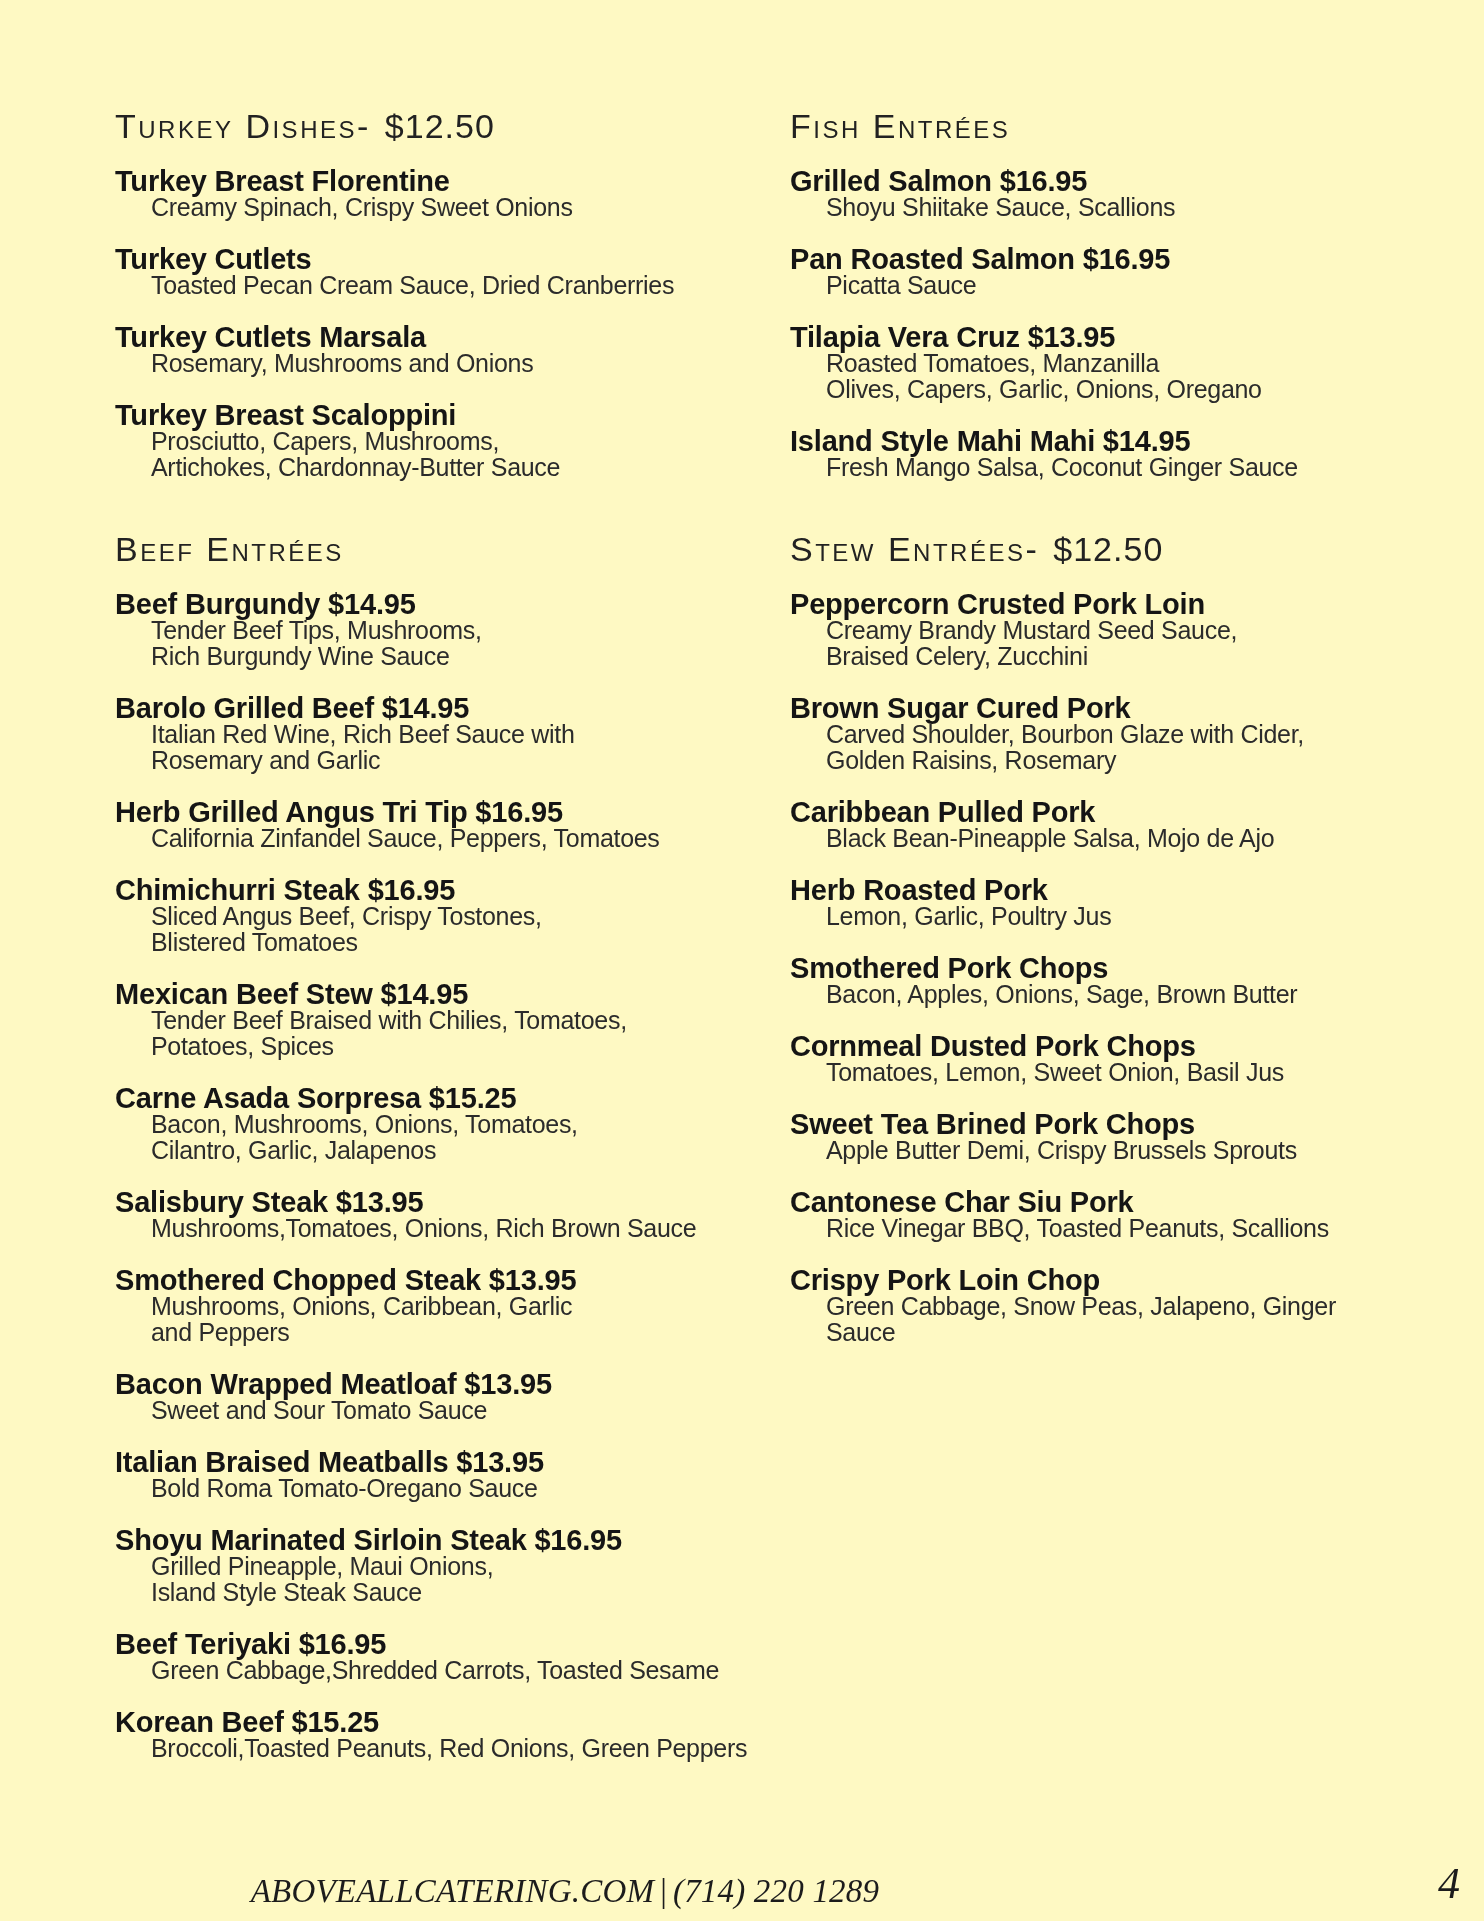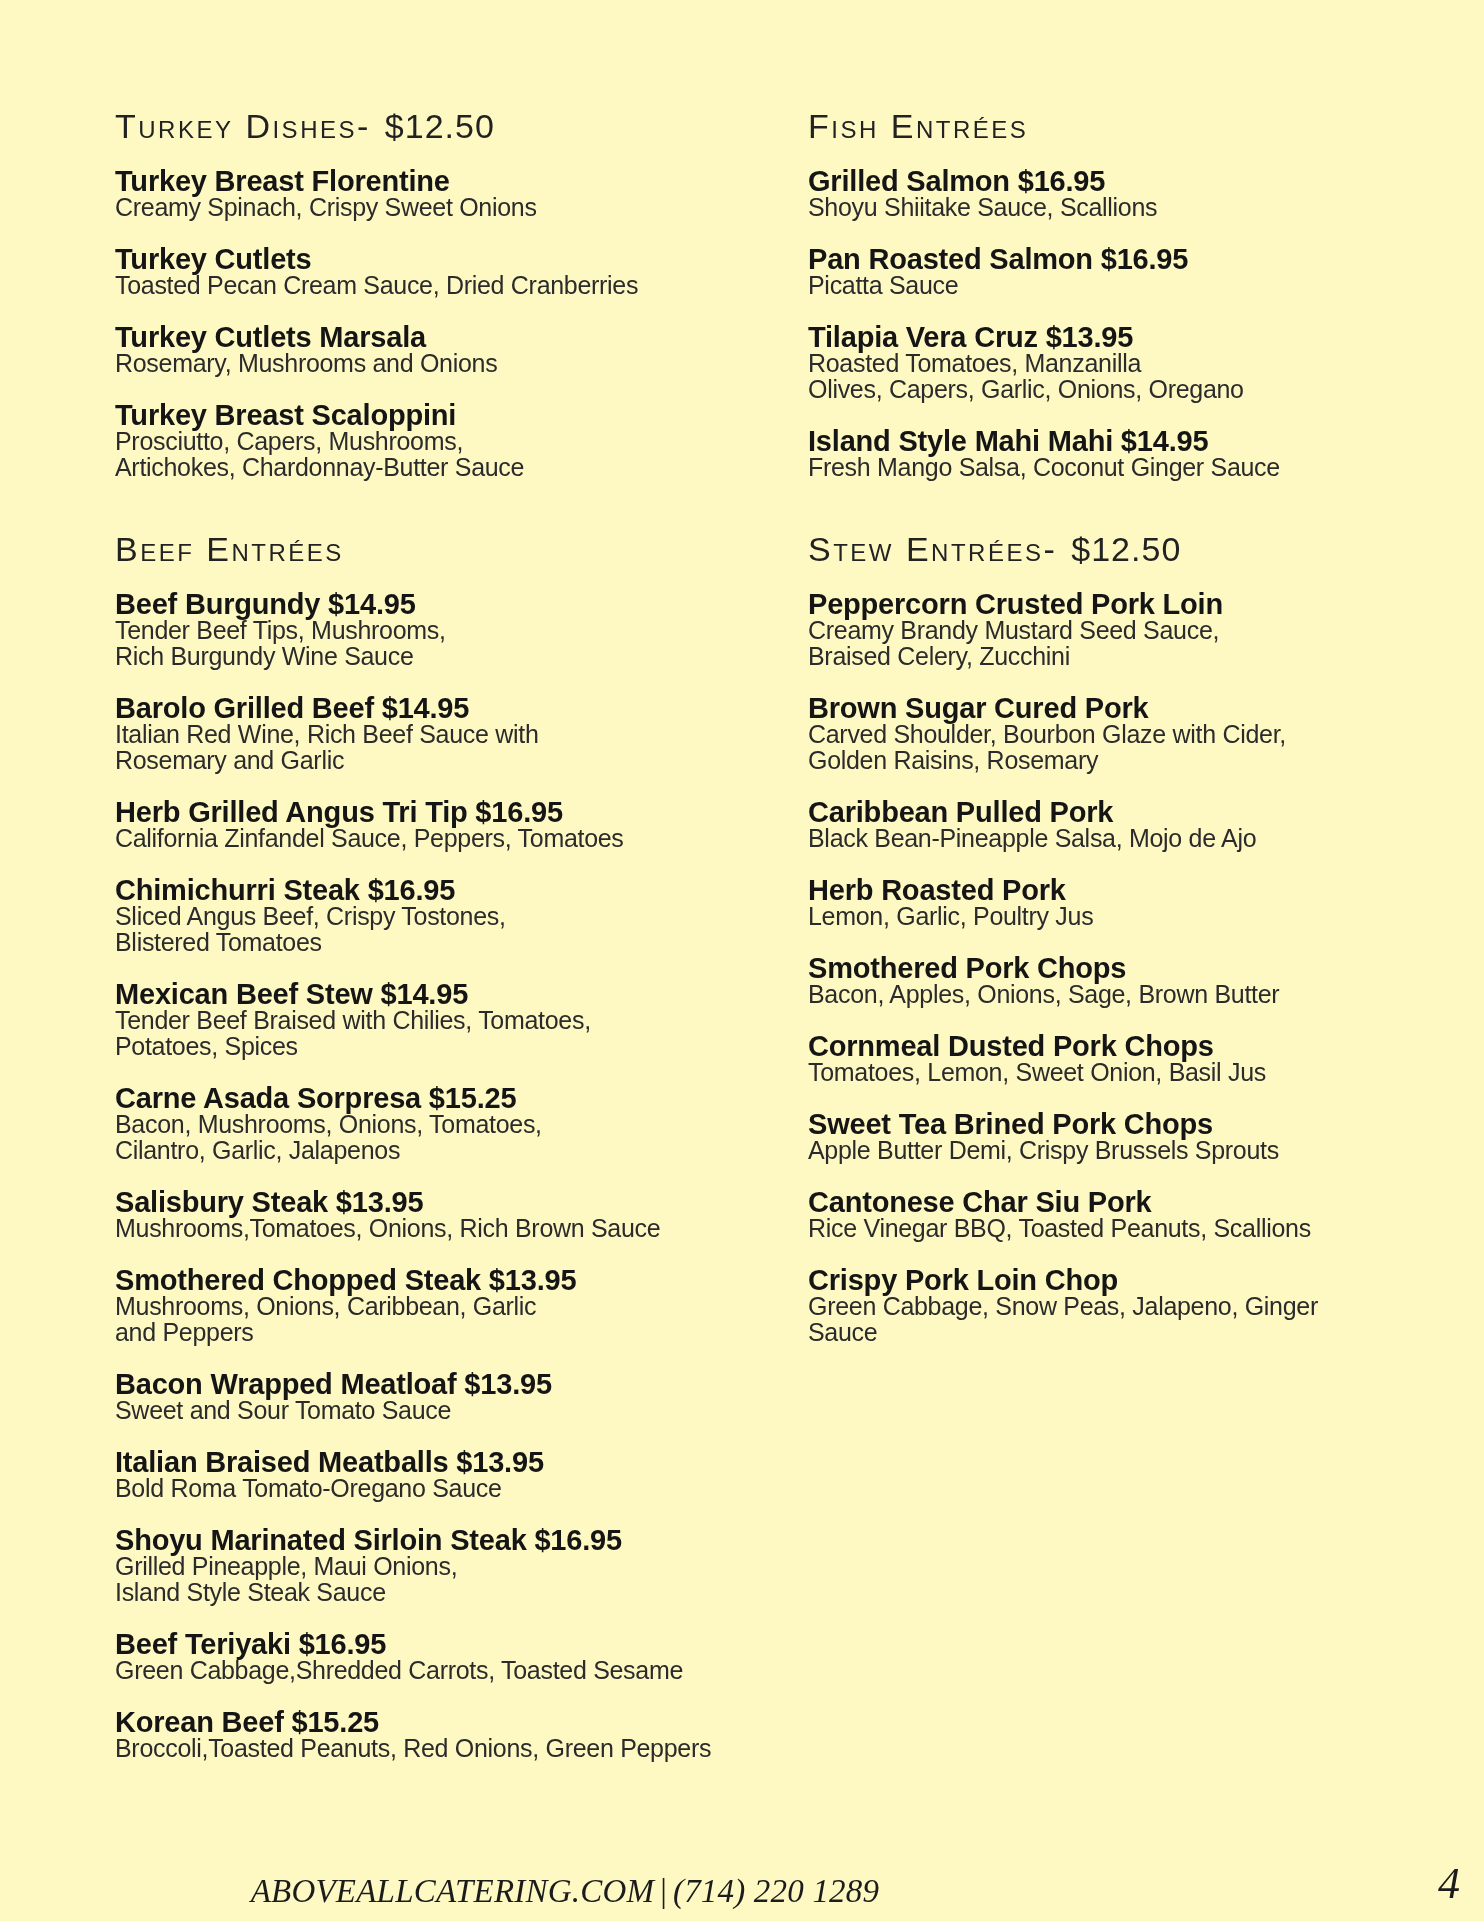--- a/index.html
+++ b/index.html
@@ -7,21 +7,21 @@
     position: relative;
     width: 1484px;
     height: 1921px;
     background: #fef9c3;
     font-family: "Liberation Sans", sans-serif;
     color: #1e1e1e;
     overflow: hidden;
   }
   .col { position: absolute; top: 106px; }
   .col-left  { left: 115px; width: 645px; }
-  .col-right { left: 808px; width: 585px; }
+  .col-right { left: 790px; width: 585px; }
 
   .section + .section { margin-top: 49px; }
 
   .section-title {
     margin: 0 0 22px 0;
     font-size: 34px;
     line-height: 40px;
     font-weight: 400;
     font-variant: small-caps;
     letter-spacing: 2.5px;
@@ -39,20 +39,21 @@
     white-space: pre-line;
     letter-spacing: -0.2px;
   }
   .item-desc {
     font-size: 25px;
     line-height: 26px;
     font-weight: 400;
     color: #2b2b2b;
     white-space: pre-line;
     letter-spacing: -0.3px;
+    margin-left: 36px;
   }
 
   .footer {
     position: absolute;
     top: 1874px;
     left: 0;
     width: 1130px;
     text-align: center;
     font-family: "Liberation Serif", serif;
     font-style: italic;

